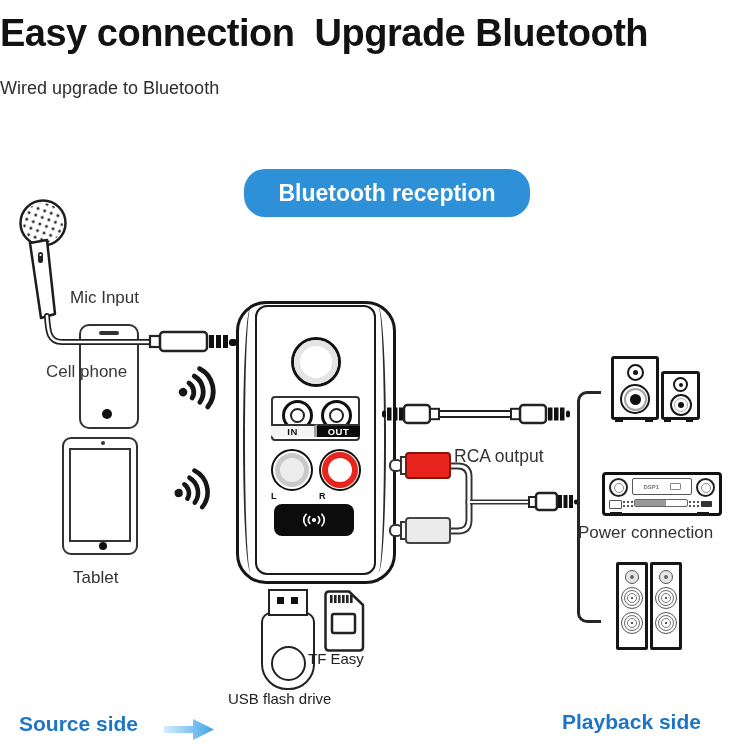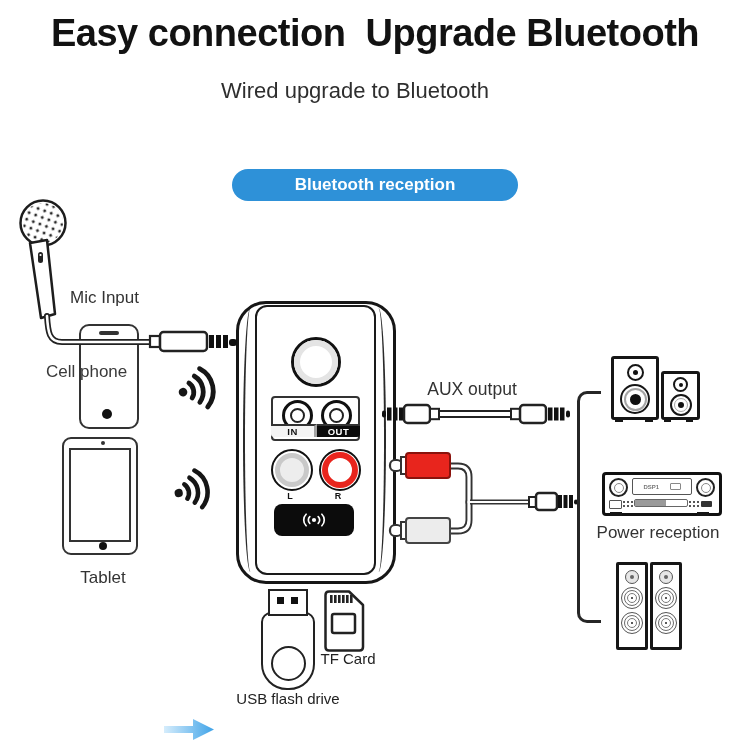--- a/index.html
+++ b/index.html
@@ -1,25 +1,25 @@
 <!DOCTYPE html>
 <html><head>
 <meta charset="utf-8">
 <style>
   html,body{margin:0;padding:0;background:#fff;}
   #stage{position:relative;width:750px;height:750px;background:#fff;overflow:hidden;
          font-family:"Liberation Sans","DejaVu Sans",sans-serif;color:#1c1c1c;}
   .abs{position:absolute;}
-  .ctr{text-align:center;}
+  .ctr{text-align:left;}
   .pre{white-space:pre;}
   .title{left:0;top:12px;width:750px;font-size:38px;font-weight:700;letter-spacing:-0.5px;color:#121212;}
-  .subtitle{left:0;top:78px;width:710px;font-size:22px;color:#2e2e2e;}
-  .badge{left:232px;top:169px;width:286px;height:32px;border-radius:21px;
+  .subtitle{left:0;top:78px;width:710px;font-size:18px;color:#2e2e2e;}
+  .badge{left:244px;top:169px;width:286px;height:48px;border-radius:21px;
          display:flex;align-items:center;justify-content:center;
-         color:#fff;font-size:17px;font-weight:600;}
+         color:#fff;font-size:23px;font-weight:600;}
   .lbl{font-size:17px;color:#333;}
   .lbl-sm{font-size:15px;color:#222;}
   .side-lbl{font-size:21px;font-weight:700;}
   
   .phone{left:79px;top:324px;width:56px;height:101px;border:2.5px solid #333;border-radius:10px;background:#fff;z-index:2;}
   .phone-slit{left:99px;top:331px;width:20px;height:4px;background:#333;border-radius:2px;z-index:2;}
   .phone-home{left:102px;top:409px;width:10px;height:10px;background:#111;border-radius:50%;z-index:2;}
   .tablet{left:62px;top:437px;width:72px;height:114px;border:2.5px solid #333;border-radius:9px;background:#fff;}
   .tablet-screen{left:69px;top:448px;width:58px;height:90px;border:2px solid #333;background:#fff;}
   .tablet-cam{left:101px;top:441px;width:4px;height:4px;background:#333;border-radius:50%;}
@@ -188,40 +188,40 @@
     <g fill="#222">
       <rect x="8" y="5" width="2.6" height="8"></rect>
         <rect x="12" y="5" width="2.6" height="8"></rect>
       <rect x="16" y="5" width="2.6" height="8"></rect>
         <rect x="20" y="5" width="2.6" height="8"></rect>
       <rect x="24" y="5" width="2.6" height="8"></rect>
         <rect x="28" y="5" width="2.6" height="8"></rect>
     </g>
     <rect x="10" y="24" width="23" height="19" rx="2" fill="#fff" stroke="#222" stroke-width="2.5"></rect>
   </svg>
-  <div class="abs lbl-sm ctr" style="left:308px;top:650px;width:80px;">TF Card</div>
+  <div class="abs lbl-sm ctr" style="left:308px;top:650px;width:80px;">TF Easy</div>
   <div class="abs lbl-sm ctr" style="left:228px;top:690px;width:120px;">USB flash drive</div>
 
-  <div class="abs lbl ctr" style="left:402px;top:379px;width:140px;font-size:17.5px;">AUX output</div>
   <svg class="abs" style="left:382px;top:402px;" width="190" height="24" viewBox="0 0 190 24">
     <rect x="0" y="8.5" width="4" height="7" rx="2" fill="#111"></rect>
     <rect x="5" y="5.5" width="4.5" height="13" fill="#111"></rect>
       <rect x="11" y="5.5" width="4.5" height="13" fill="#111"></rect>
       <rect x="17" y="5.5" width="4.5" height="13" fill="#111"></rect>
     <rect x="22" y="3" width="26" height="18" rx="3.5" fill="#fff" stroke="#222" stroke-width="2.5"></rect>
     <rect x="48" y="6.8" width="9" height="10.4" fill="#fff" stroke="#222" stroke-width="2"></rect>
     <rect x="57" y="9" width="72" height="6" fill="#fff" stroke="#222" stroke-width="2"></rect>
     <rect x="129" y="6.8" width="9" height="10.4" fill="#fff" stroke="#222" stroke-width="2"></rect>
     <rect x="138" y="3" width="26" height="18" rx="3.5" fill="#fff" stroke="#222" stroke-width="2.5"></rect>
     <rect x="166" y="5.5" width="4.5" height="13" fill="#111"></rect>
       <rect x="172" y="5.5" width="4.5" height="13" fill="#111"></rect>
       <rect x="178" y="5.5" width="4.5" height="13" fill="#111"></rect>
     <rect x="184" y="8.5" width="4" height="7" rx="2" fill="#111"></rect>
   </svg>
 
+  <div class="abs lbl ctr" style="left:454px;top:446px;width:120px;font-size:17.5px;">RCA output</div>
   <svg class="abs" style="left:386px;top:447px;" width="192" height="102" viewBox="0 0 192 102">
     <path d="M64,19 L72,19 Q83,19 83,30 L83,55" fill="none" stroke="#333" stroke-width="7" stroke-linecap="round"></path>
     <path d="M64,84 L72,84 Q83,84 83,73 L83,55" fill="none" stroke="#333" stroke-width="7" stroke-linecap="round"></path>
     <path d="M64,19 L72,19 Q83,19 83,30 L83,55" fill="none" stroke="#fff" stroke-width="3.2" stroke-linecap="round"></path>
     <path d="M64,84 L72,84 Q83,84 83,73 L83,55" fill="none" stroke="#fff" stroke-width="3.2" stroke-linecap="round"></path>
     <path d="M84,55 L143,55" fill="none" stroke="#333" stroke-width="5"></path>
     <path d="M84,55 L143,55" fill="none" stroke="#fff" stroke-width="2.2"></path>
     <g>
       <rect x="4" y="13" width="12" height="11" rx="5" fill="#fff" stroke="#333" stroke-width="2.2"></rect>
       <rect x="15" y="10" width="6" height="17" fill="#fff" stroke="#333" stroke-width="2"></rect>
@@ -282,21 +282,21 @@
   </div>
   <div class="abs" style="left:609px;top:500px;width:11px;height:7px;border:1.5px solid #555;border-radius:1px;"></div>
   <div class="abs dots" style="left:622px;top:500px;width:11px;height:8px;"></div>
   <div class="abs amp-slider">
       <i></i>
     </div>
   <div class="abs dots" style="left:688px;top:500px;width:11px;height:8px;"></div>
   <div class="abs" style="left:701px;top:501px;width:11px;height:6px;background:#333;border-radius:1px;"></div>
   <div class="abs foot" style="left:610px;top:512px;width:12px;height:4px;"></div>
   <div class="abs foot" style="left:697px;top:512px;width:12px;height:4px;"></div>
-  <div class="abs lbl ctr" style="left:578px;top:523px;width:160px;">Power reception</div>
+  <div class="abs lbl ctr" style="left:578px;top:523px;width:160px;">Power connection</div>
 
   <div class="abs tower tw1">
     <div class="ccirc tweet">
         <div class="ring-dot" style="width:4px;height:4px;background:#666;"></div>
       </div>
     <div class="ccirc ring1">
         <div class="ccirc ring2">
           <div class="ring3">
             <div class="ring-dot"></div>
           </div>
@@ -323,23 +323,25 @@
       </div>
     <div class="ccirc ring1">
         <div class="ccirc ring2">
           <div class="ring3">
             <div class="ring-dot"></div>
           </div>
         </div>
       </div>
   </div>
 
+  <div class="abs side-lbl blue ctr" style="left:19px;top:712px;width:140px;">Source side</div>
   <svg class="abs" style="left:162px;top:716px;" width="54" height="27" viewBox="0 0 54 27">
     <defs>
       <linearGradient id="arrowg" x1="0" y1="0" x2="1" y2="0">
         <stop offset="0" stop-color="#d6edfc"></stop>
           <stop offset="1" stop-color="#3fa3e8"></stop>
       </linearGradient>
     </defs>
     <polygon points="2,10 31,10 31,3 52,13.5 31,24 31,17 2,17" fill="url(#arrowg)"></polygon>
   </svg>
+  <div class="abs side-lbl blue ctr" style="left:562px;top:710px;width:160px;">Playback side</div>
 
 </div>
 
 </body></html>

